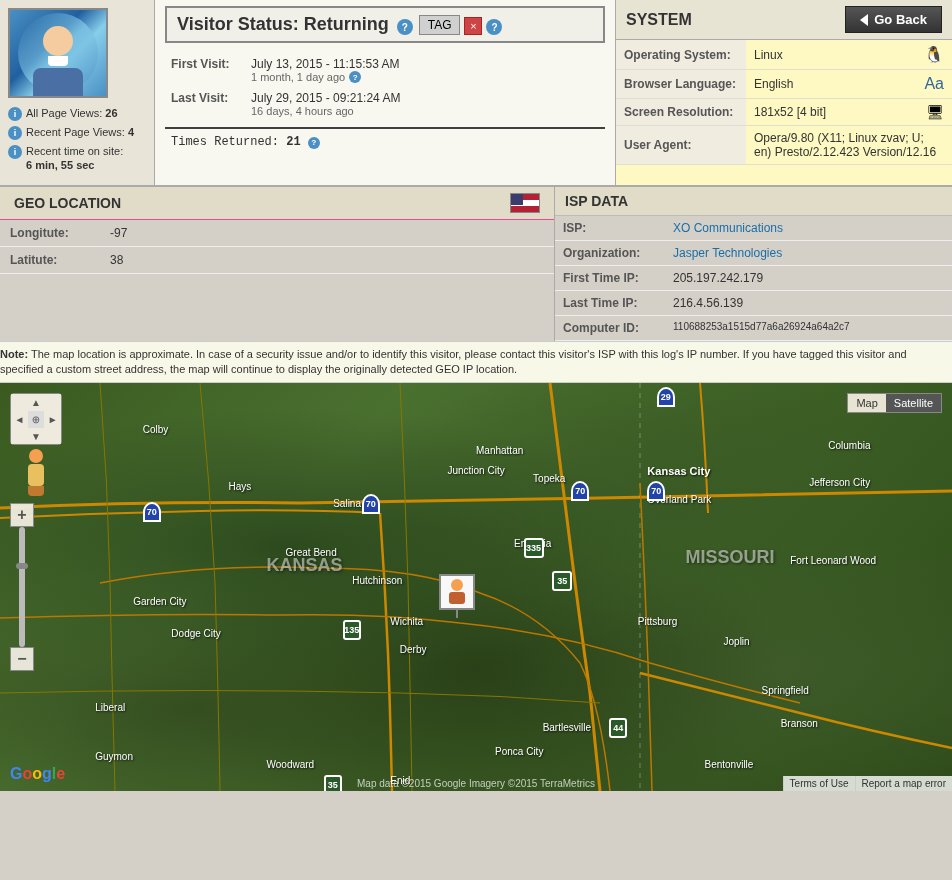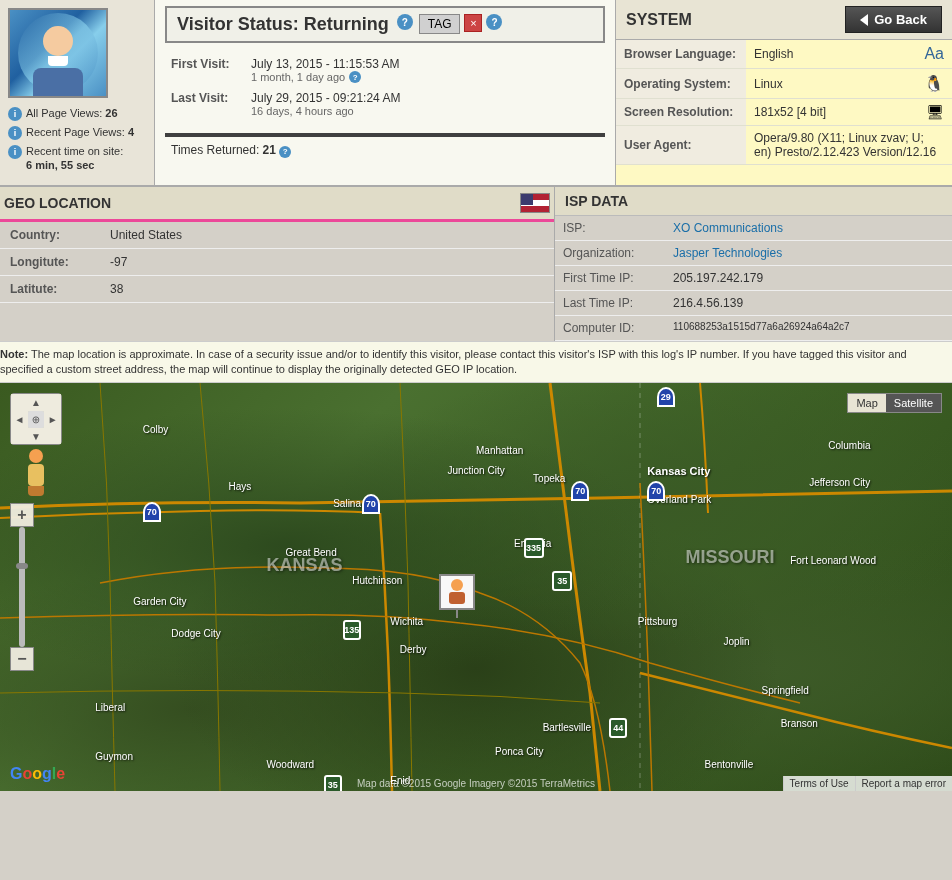--- a/index.html
+++ b/index.html
@@ -100,21 +100,21 @@
       border-right: 1px solid #aaa;
       background: #f8f8f0;
     }
 
     .visitor-status-header {
       border: 2px solid #888;
       padding: 6px 10px;
       margin-bottom: 10px;
       background: #f0f0e8;
       display: flex;
-      align-items: flex-start;
+      align-items: flex-end;
     }
 
     .visitor-status-title {
       font-size: 18px;
       font-weight: bold;
       color: #333;
       margin-right: 8px;
     }
 
     .help-icon {
@@ -180,24 +180,25 @@
     .visit-sub {
       font-size: 11px;
       color: #666;
       display: flex;
       align-items: center;
       gap: 4px;
     }
 
     .times-returned {
       padding: 6px;
-      border-top: 4px solid #404040;
-      margin-top: 12px;
+      border-top: 2px solid #404040;
+      margin-top: 6px;
       font-size: 12px;
       color: #333;
+      font-family: Liberation Mono, monospace;
     }
 
     .right-panel {
       width: 336px;
       padding: 0;
       background: #fef9c3;
     }
 
     .system-header {
       background: #e8e4d4;
@@ -271,28 +272,28 @@
       border-top: 1px solid #aaa;
     }
 
     .geo-panel {
       width: 555px;
       border-right: 1px solid #aaa;
     }
 
     .geo-header {
       background: #e0dcc8;
-      padding: 6px 4px;
+      padding: 6px 14px;
       font-size: 14px;
       font-weight: bold;
       color: #333;
       display: flex;
       align-items: center;
       justify-content: space-between;
-      border-bottom: 3px solid #ec4899;
+      border-bottom: 1px solid #ec4899;
     }
 
     .flag-icon {
       width: 30px;
       height: 20px;
       background: linear-gradient(to bottom, #b22234 0%, #b22234 33%, white 33%, white 66%, #b22234 66%);
       position: relative;
       border: 1px solid #888;
     }
 
@@ -345,21 +346,21 @@
     }
 
     .isp-table td {
       padding: 5px 8px;
       font-size: 12px;
       border-bottom: 1px solid #eee;
       vertical-align: top;
     }
 
     .isp-label {
-      font-weight: normal;
+      font-weight: bold;
       color: #555;
       width: 110px;
     }
 
     .isp-value {
       color: #333;
     }
 
     .isp-link {
       color: #1a6ea8;
@@ -760,31 +761,31 @@
       <span class="system-title">SYSTEM</span>
       <button class="go-back-btn">
         <span class="go-back-arrow"></span>
         <span>Go Back</span>
       </button>
     </div>
 
     <table class="system-table">
       <tbody>
       <tr>
+        <td class="sys-label">Operating System:</td>
+        <td class="sys-value">Linux</td>
+        <td class="sys-icon">
+          <span style="font-size:16px;">🐧</span>
+        </td>
+      </tr>
+      <tr>
         <td class="sys-label">Browser Language:</td>
         <td class="sys-value">English</td>
         <td class="sys-icon">
           <span style="color:#336699;font-size:16px;">Aa</span>
-        </td>
-      </tr>
-      <tr>
-        <td class="sys-label">Operating System:</td>
-        <td class="sys-value">Linux</td>
-        <td class="sys-icon">
-          <span style="font-size:16px;">🐧</span>
         </td>
       </tr>
       <tr>
         <td class="sys-label">Screen Resolution:</td>
         <td class="sys-value">181x52 [4 bit]</td>
         <td class="sys-icon">
           <span style="font-size:14px;">🖥</span>
         </td>
       </tr>
       <tr>
@@ -800,24 +801,20 @@
 
   <div class="geo-panel">
     <div class="geo-header">
       <span>GEO LOCATION</span>
       <div class="flag-icon">
         <div class="flag-canton"></div>
       </div>
     </div>
     <table class="geo-table">
       <tbody>
-          <tr>
-        <td class="geo-label">Country:</td>
-        <td class="geo-value">United States</td>
-      </tr>
       <tr>
         <td class="geo-label">Longitute:</td>
         <td class="geo-value">-97</td>
       </tr>
       <tr>
         <td class="geo-label">Latitute:</td>
         <td class="geo-value">38</td>
       </tr>
     </tbody>
       </table>

